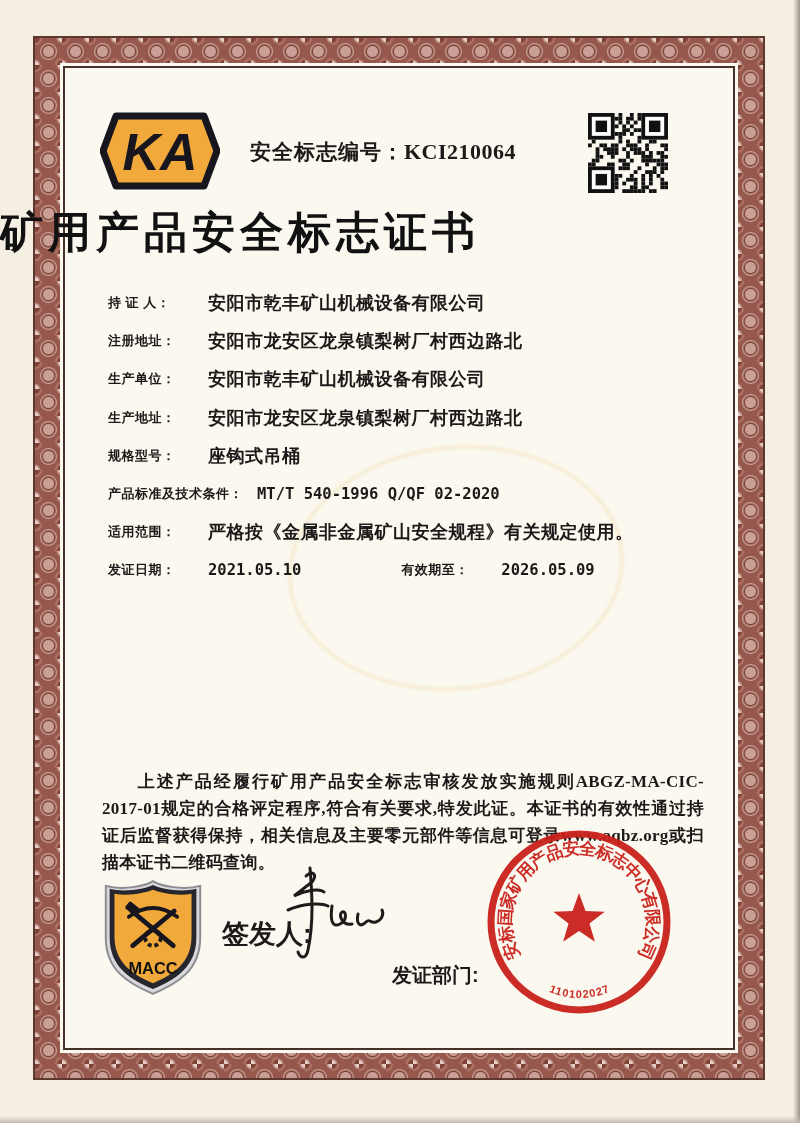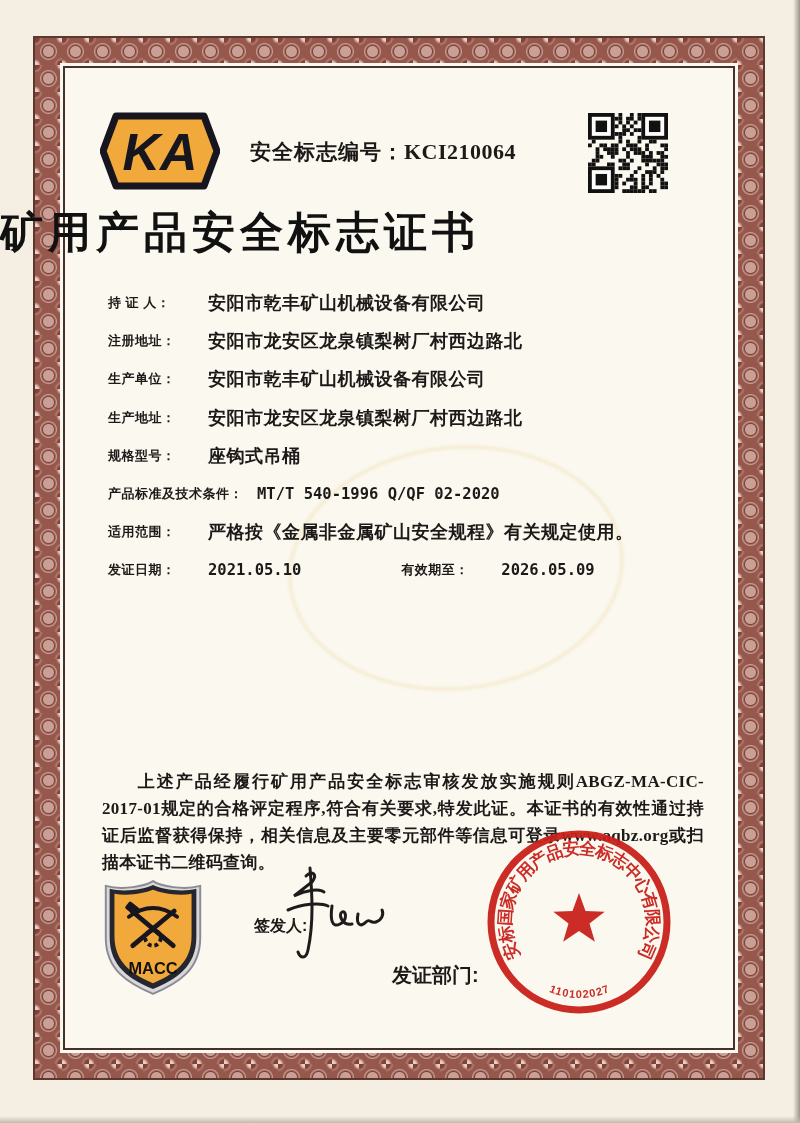--- a/index.html
+++ b/index.html
@@ -51,21 +51,21 @@
   .val{font-family:"Liberation Serif",serif;font-weight:600;font-size:18px;
     margin-left:8px;letter-spacing:.5px;white-space:nowrap;}
   .val.code{font-family:"DejaVu Sans Mono",monospace;font-weight:bold;font-size:15.5px;letter-spacing:0;}
   .gap2{margin-left:100px;}
   
   .statement{left:102px;top:740px;width:602px;font-family:"Liberation Serif",serif;
     font-weight:600;font-size:17px;line-height:27px;text-align:justify;
     text-indent:2.1em;letter-spacing:.3px;z-index:2;margin-top:28px;}
   
   .macc-svg{left:100px;top:878px;z-index:2;}
-  .signer{left:222px;top:916px;font-size:16px;font-weight:bold;z-index:2;margin-left:32px;}
+  .signer{left:222px;top:916px;font-size:27px;font-weight:bold;z-index:2;}
   .sig-svg{left:272px;top:862px;z-index:3;}
   .dept{left:392px;top:962px;font-size:20px;font-weight:bold;z-index:2;}
   .stamp-svg{left:479px;top:822px;z-index:4;opacity:.94;}
 </style>
 </head>
 <body>
 
 <div class="page">
   <div class="frame">
     <div class="frame-hole">

